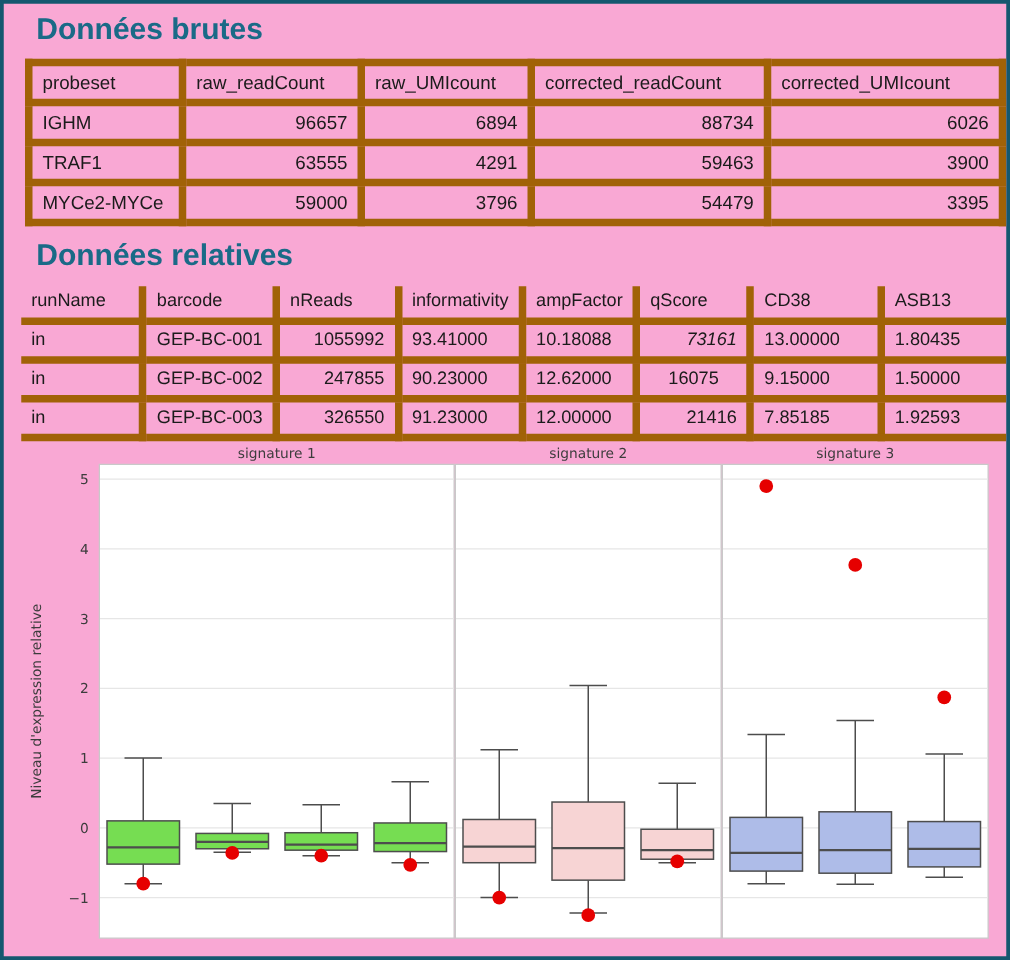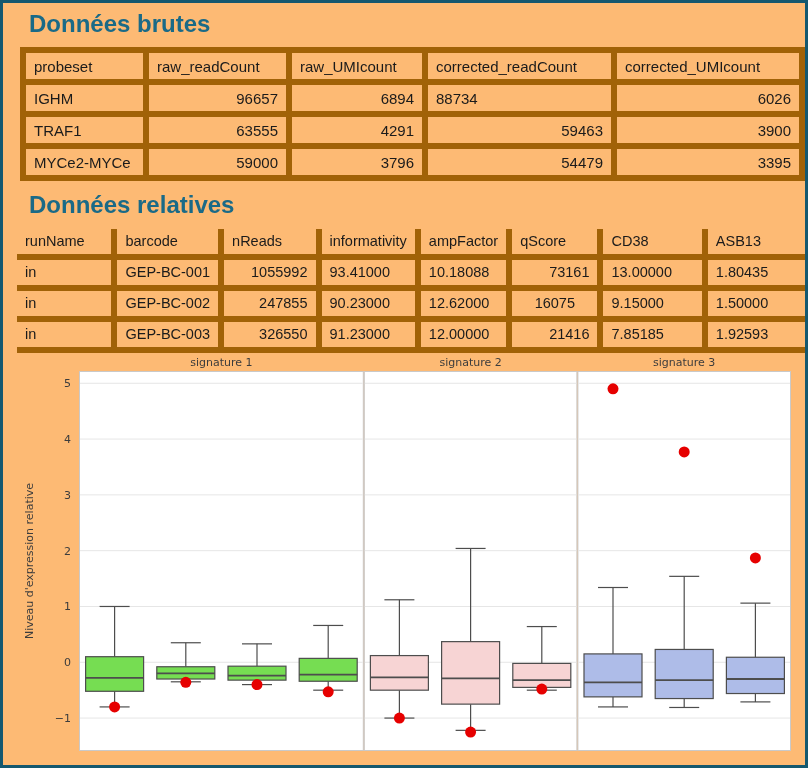--- a/index.html
+++ b/index.html
@@ -5,21 +5,21 @@
   html,body{margin:0;padding:0;}
   body{
     width:808px;height:768px;
     font-family:"Liberation Sans",sans-serif;
     background:#ffffff;
   }
   .window{
     box-sizing:border-box;
     width:808px;height:768px;
     border:3px solid #14586f;
-    background:#fdba74;
+    background:#f9a8d4;
     overflow:hidden;
   }
   h1.section-title{
     margin:11px 0 10px 26px;
     font-size:24px;
     line-height:1.1;
     color:#1a6a87;
     font-weight:600;
     letter-spacing:0;
   }
@@ -79,21 +79,21 @@
           <th>raw_UMIcount</th>
           <th>corrected_readCount</th>
           <th>corrected_UMIcount</th>
         </tr>
       </thead>
       <tbody>
         <tr>
           <td style="text-align: left;">IGHM</td>
           <td style="text-align: right;">96657</td>
           <td style="text-align: right;">6894</td>
-          <td style="text-align: left; margin-top: 32px;">88734</td>
+          <td style="text-align: right; margin-top: 32px;">88734</td>
           <td style="text-align: right;">6026</td>
         </tr>
         <tr>
           <td style="text-align: left;">TRAF1</td>
           <td style="text-align: right;">63555</td>
           <td style="text-align: right;">4291</td>
           <td style="text-align: right;">59463</td>
           <td style="text-align: right;">3900</td>
         </tr>
         <tr>
@@ -131,21 +131,21 @@
           <th>ASB13</th>
         </tr>
       </thead>
       <tbody>
         <tr>
           <td style="text-align: left;">in</td>
           <td style="text-align: left;">GEP-BC-001</td>
           <td style="text-align: right;">1055992</td>
           <td style="text-align: left;">93.41000</td>
           <td style="text-align: left;">10.18088</td>
-          <td style="text-align: right;">73161</td>
+          <td style="text-align: right; font-style: italic;">73161</td>
           <td style="text-align: left;">13.00000</td>
           <td style="text-align: left;">1.80435</td>
         </tr>
         <tr>
           <td style="text-align: left;">in</td>
           <td style="text-align: right;">GEP-BC-002</td>
           <td style="text-align: right;">247855</td>
           <td style="text-align: left;">90.23000</td>
           <td style="text-align: left;">12.62000</td>
           <td style="text-align: center;">16075</td>

